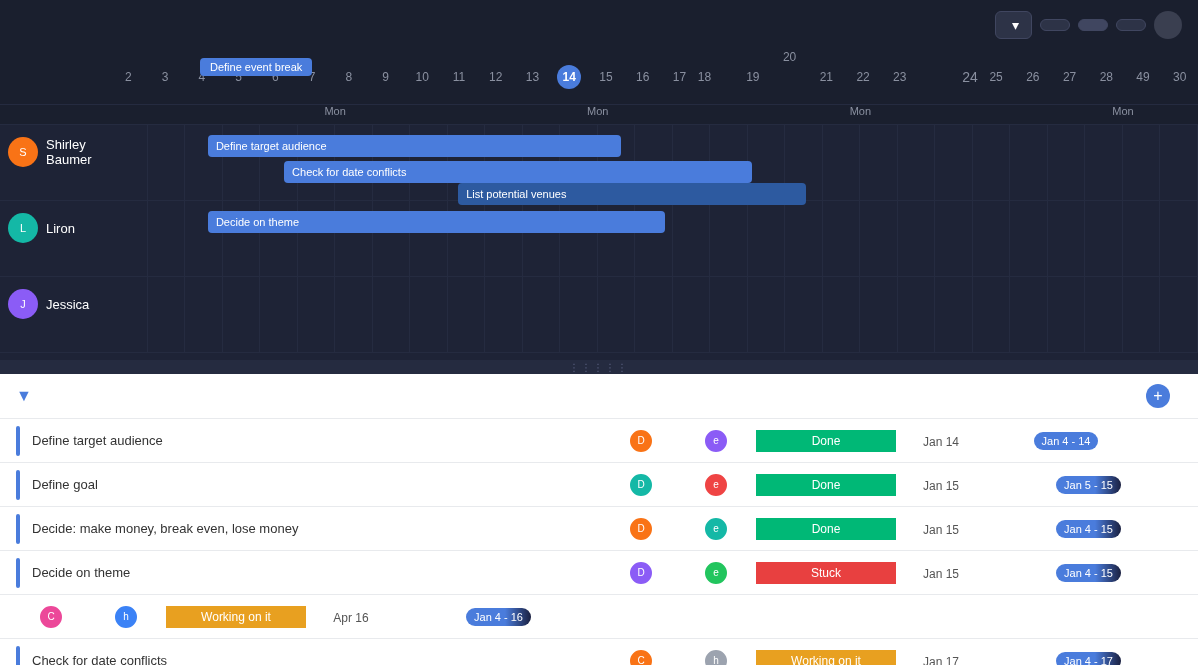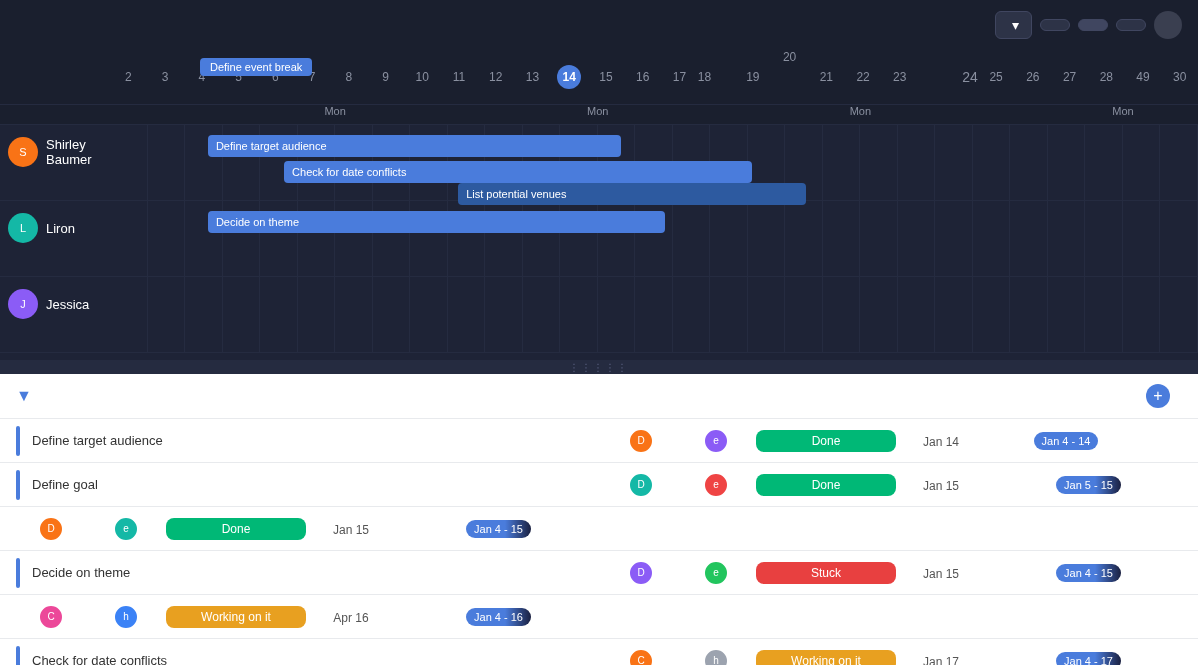--- a/index.html
+++ b/index.html
@@ -112,21 +112,21 @@
     .avatar-sm {
       width: 26px; height: 26px; border-radius: 50%;
       background: #5a6080;
       display: inline-flex; align-items: center; justify-content: center;
       font-size: 10px; color: white; overflow: hidden;
       border: 2px solid white;
     }
 
     .status-badge {
       padding: 4px 12px;
-      border-radius: 8px;
+      border-radius: 0;
       color: white;
       font-size: 12px;
       font-weight: 500;
       text-align: center;
       min-width: 100px;
     }
     .status-done { background: #00b876; }
     .status-stuck { background: #e84040; }
     .status-wip { background: #e8a020; }
 
@@ -500,20 +500,24 @@
     </div>
     <div class="col-date" style="text-align:center;">
       <span class="date-text">Jan 15</span>
     </div>
     <div class="col-timeline" style="text-align:center;">
       <span class="timeline-pill timeline-pill-dark">Jan 5 - 15</span>
     </div>
     <div class="col-add"></div>
   </div>
       <div class="table-row">
+    <div class="col-task task-indent">
+      <div class="task-bar"></div>
+      <span class="task-name">Decide: make money, break even, lose money</span>
+    </div>
     <div class="col-lead" style="text-align:center;">
       <div class="avatar-sm av-orange" style="margin:0 auto;">
             <span>D</span>
           </div>
     </div>
     <div class="col-assist" style="text-align:center;">
       <div class="avatar-sm av-teal" style="margin:0 auto;">
             <span>e</span>
           </div>
     </div>

